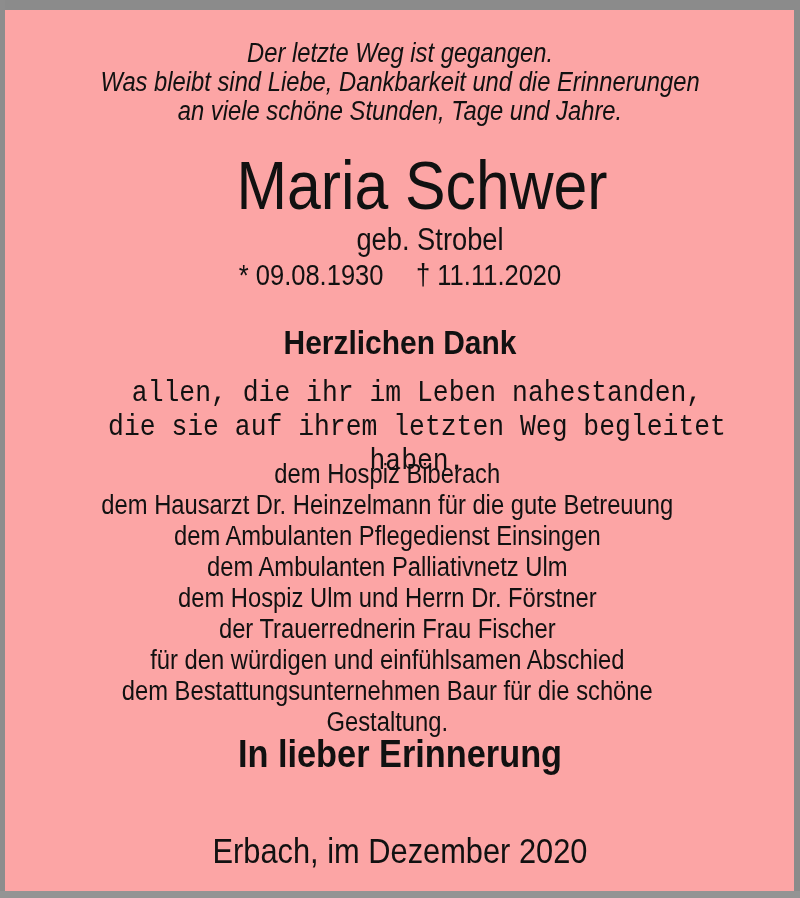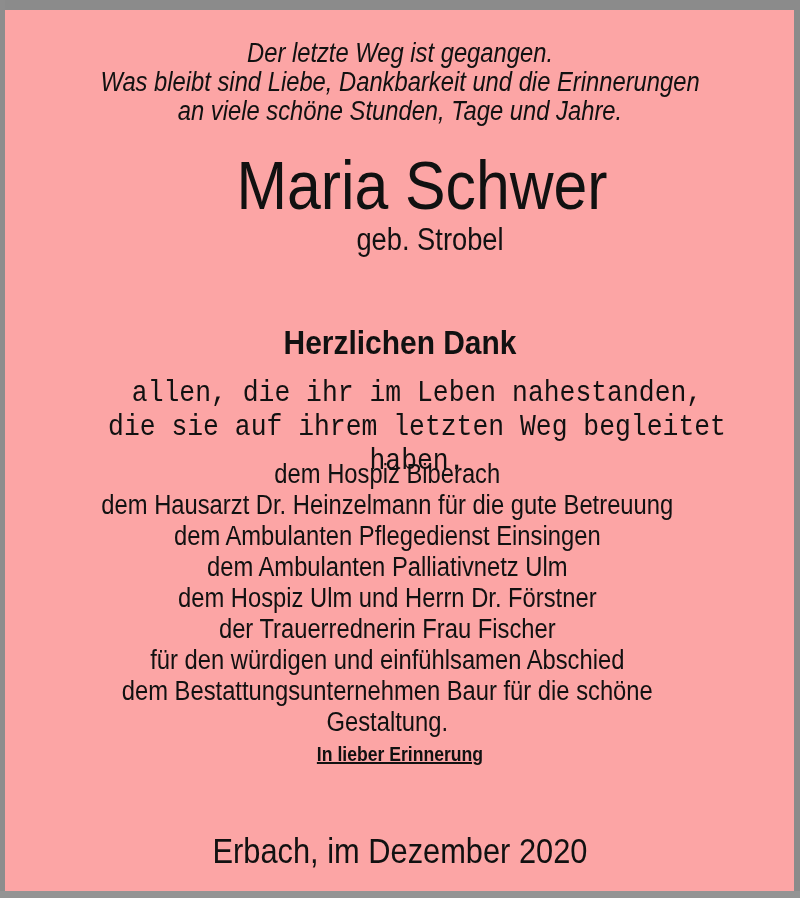--- a/index.html
+++ b/index.html
@@ -47,21 +47,21 @@
   .thanks-intro {
     position: absolute; top: 376px; left: 17px; width: 100%;
     font-size: 30px; line-height: 34px; font-family: Liberation Mono, monospace;
   }
   .thanks-list {
     position: absolute; top: 459px; left: 63px; width: 737px;
     font-size: 27px; line-height: 31px; text-align: center;
   }
   .closing-heading {
     position: absolute; top: 738px; left: 0; width: 100%;
-    font-size: 20px; line-height: 32px; font-weight: bold; text-decoration: underline;
+    font-size: 39px; line-height: 32px; font-weight: bold;
   }
   .family {
     position: absolute; top: 780px; left: 0; width: 100%;
     font-size: 27px; line-height: 30px;
   }
   .place-date {
     position: absolute; top: 836px; left: 0; width: 100%;
     font-size: 35px; line-height: 30px;
   }
 </style>
@@ -82,20 +82,25 @@
   </div>
 
   <div class="name-block">
     <div class="cond center">Maria Schwer</div>
   </div>
 
   <div class="maiden">
     <div class="cond center">geb. Strobel</div>
   </div>
 
+  <div class="dates">
+    <div class="cond center">
+      <span class="birth">* 09.08.1930</span><span class="death">† 11.11.2020</span>
+    </div>
+  </div>
 
   <div class="thanks-heading">
     <div class="cond center">Herzlichen Dank</div>
   </div>
 
   <div class="thanks-intro">
     <div class="cond center">allen, die ihr im Leben nahestanden,</div>
     <div class="cond center">die sie auf ihrem letzten Weg begleitet haben.</div>
   </div>
 

